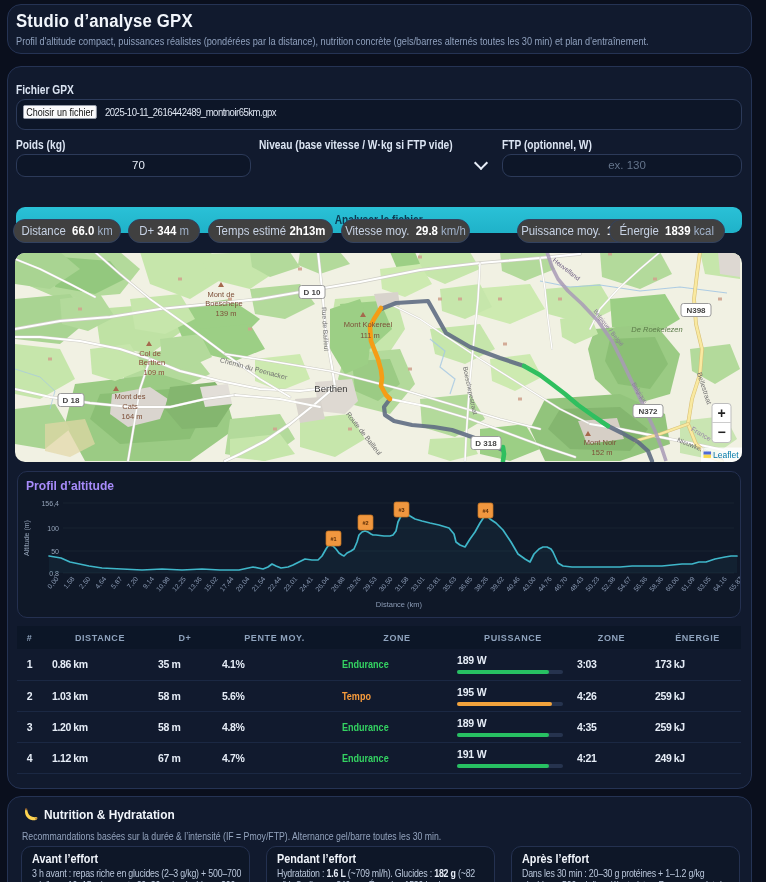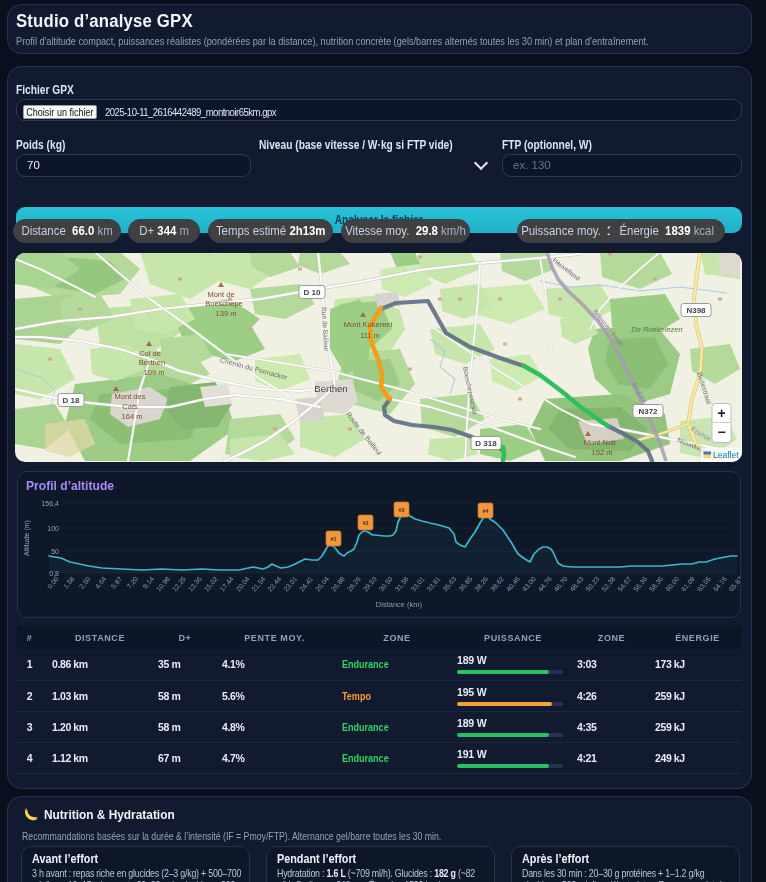--- a/index.html
+++ b/index.html
@@ -16,29 +16,29 @@
   #hdr p { position:absolute; left:8px; top:30px; font-size:10.5px; color:#8fa0bd; white-space:nowrap;
            transform:scaleX(.875); transform-origin:0 50%; }
 
   
   #main { left:7px; top:66px; width:745px; height:723px; }
   .lbl { position:absolute; font-size:12px; font-weight:bold; color:#dbe4f2;
          transform:scaleX(.85); transform-origin:0 50%; white-space:nowrap; }
   .inp { position:absolute; background:#0d1628; border:1px solid #2c3a59; border-radius:9px;
          color:#e8eef8; font-size:11.5px; }
   .cx { display:inline-block; transform:scaleX(.85); transform-origin:0 50%; white-space:nowrap; }
-  #filebox { left:8px; top:32px; width:726px; height:22px; }
+  #filebox { left:8px; top:32px; width:726px; height:31px; }
   #filebtn { position:absolute; left:6px; top:5px; width:90px; height:14px; background:#fafafc;
              border:1px solid #9aa0ad; border-radius:2px; font-size:11px; color:#101010;
              text-align:center; line-height:12.5px; white-space:nowrap;
              transform:scaleX(.82); transform-origin:0 50%; }
   #filename { position:absolute; left:88px; top:6px; font-size:11px; letter-spacing:-0.6px; color:#dfe6f2; white-space:nowrap; transform:scaleX(.87); transform-origin:0 50%; }
 
   .fldlbl { top:71px; }
-  .fld { top:87px; height:23px; line-height:21px; padding-left:10px; }
+  .fld { top:87px; height:23px; line-height:21px; padding-left:10px;text-align:center; }
   #chev { position:absolute; width:10px; height:10px; border-right:2.5px solid #e8eef8; border-bottom:2.5px solid #e8eef8;
           transform:rotate(45deg); left:468px; top:91px; }
   #analyse { position:absolute; left:8px; top:117px; width:726px; height:26px; border-radius:9px;
              background:linear-gradient(180deg,#2ac1d7,#1fb2c9); color:#0b3b52; font-weight:bold;
              font-size:12px; text-align:center; line-height:26px;margin-top:23px; }
   #analyse span { display:inline-block; transform:scaleX(.85); }
 
   
   .chip { position:absolute; top:152px; height:24px; border:1px solid #33425f; border-radius:999px;
           background:#404040; color:#c7d2e4; font-size:12px; line-height:22px; white-space:nowrap;

